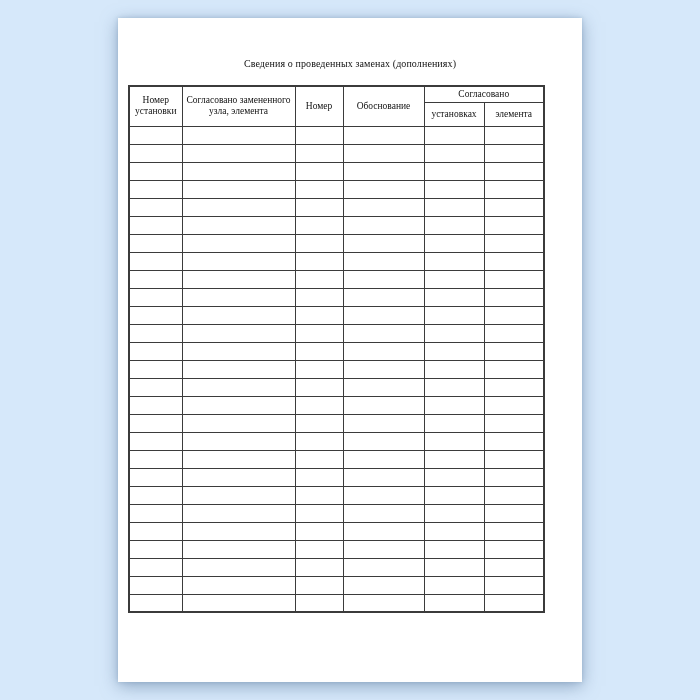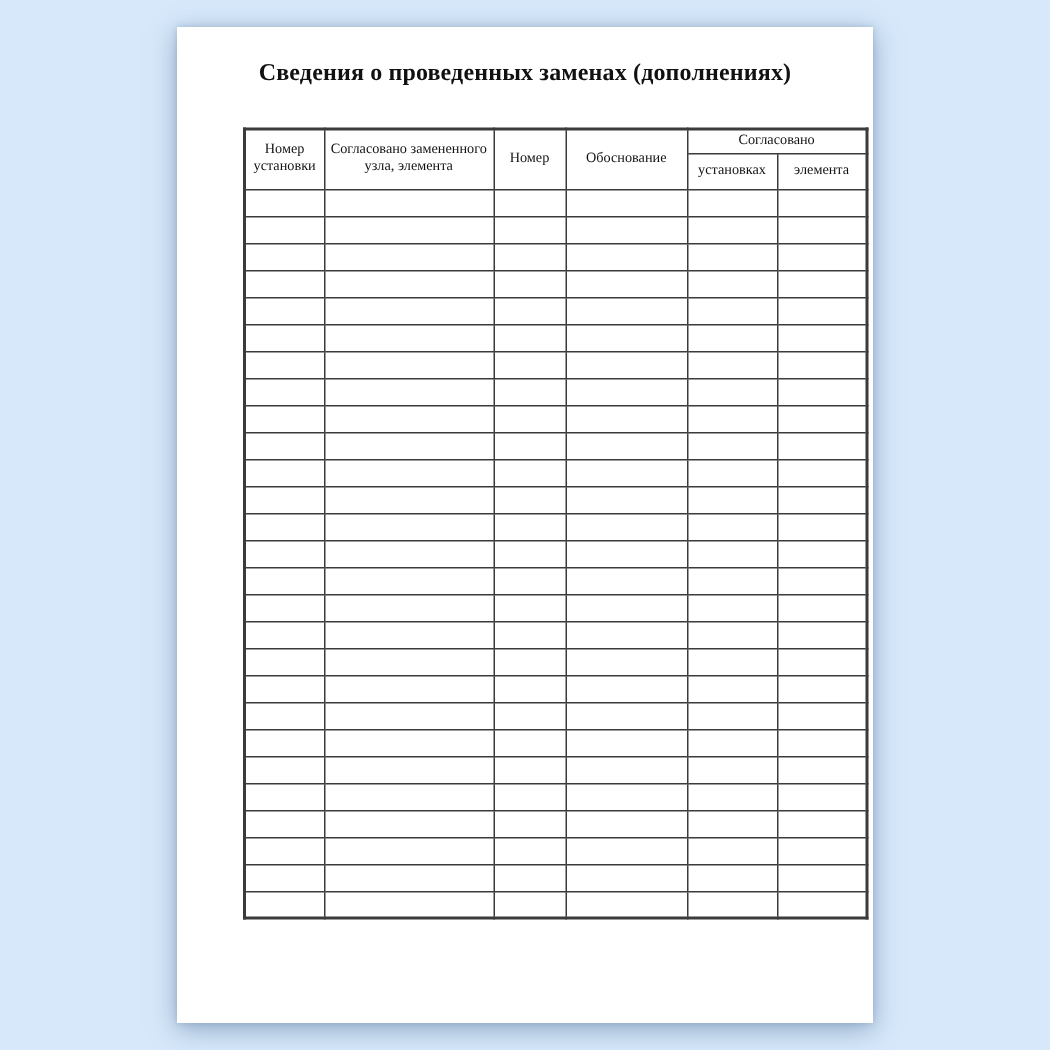--- a/index.html
+++ b/index.html
@@ -14,31 +14,31 @@
   }
   .paper {
     position: absolute;
     left: 118px; top: 18px;
     width: 464px; height: 664px;
     background: #ffffff;
     box-shadow: 0 4px 16px rgba(95, 125, 160, 0.60), 0 0 4px rgba(110, 140, 170, 0.35);
   }
   .title-block {
     position: absolute;
-    top: 23px; left: 10px; right: 10px;
+    top: 38px; left: 10px; right: 10px;
     text-align: center;
-    font-weight: bold;
-    font-size: 16px;
+    font-weight: normal;
+    font-size: 10px;
     line-height: 16px;
     color: #111111;
     letter-spacing: 0.1px;
   }
   table.doc-table {
     position: absolute;
-    left: 44px; top: 67px;
+    left: 10px; top: 67px;
     width: 415px;
     border-collapse: collapse;
     table-layout: fixed;
   }
   table.doc-table col.c1 { width: 53px; }
   table.doc-table col.c2 { width: 113px; }
   table.doc-table col.c3 { width: 48px; }
   table.doc-table col.c4 { width: 81px; }
   table.doc-table col.c5 { width: 60px; }
   table.doc-table col.c6 { width: 60px; }

